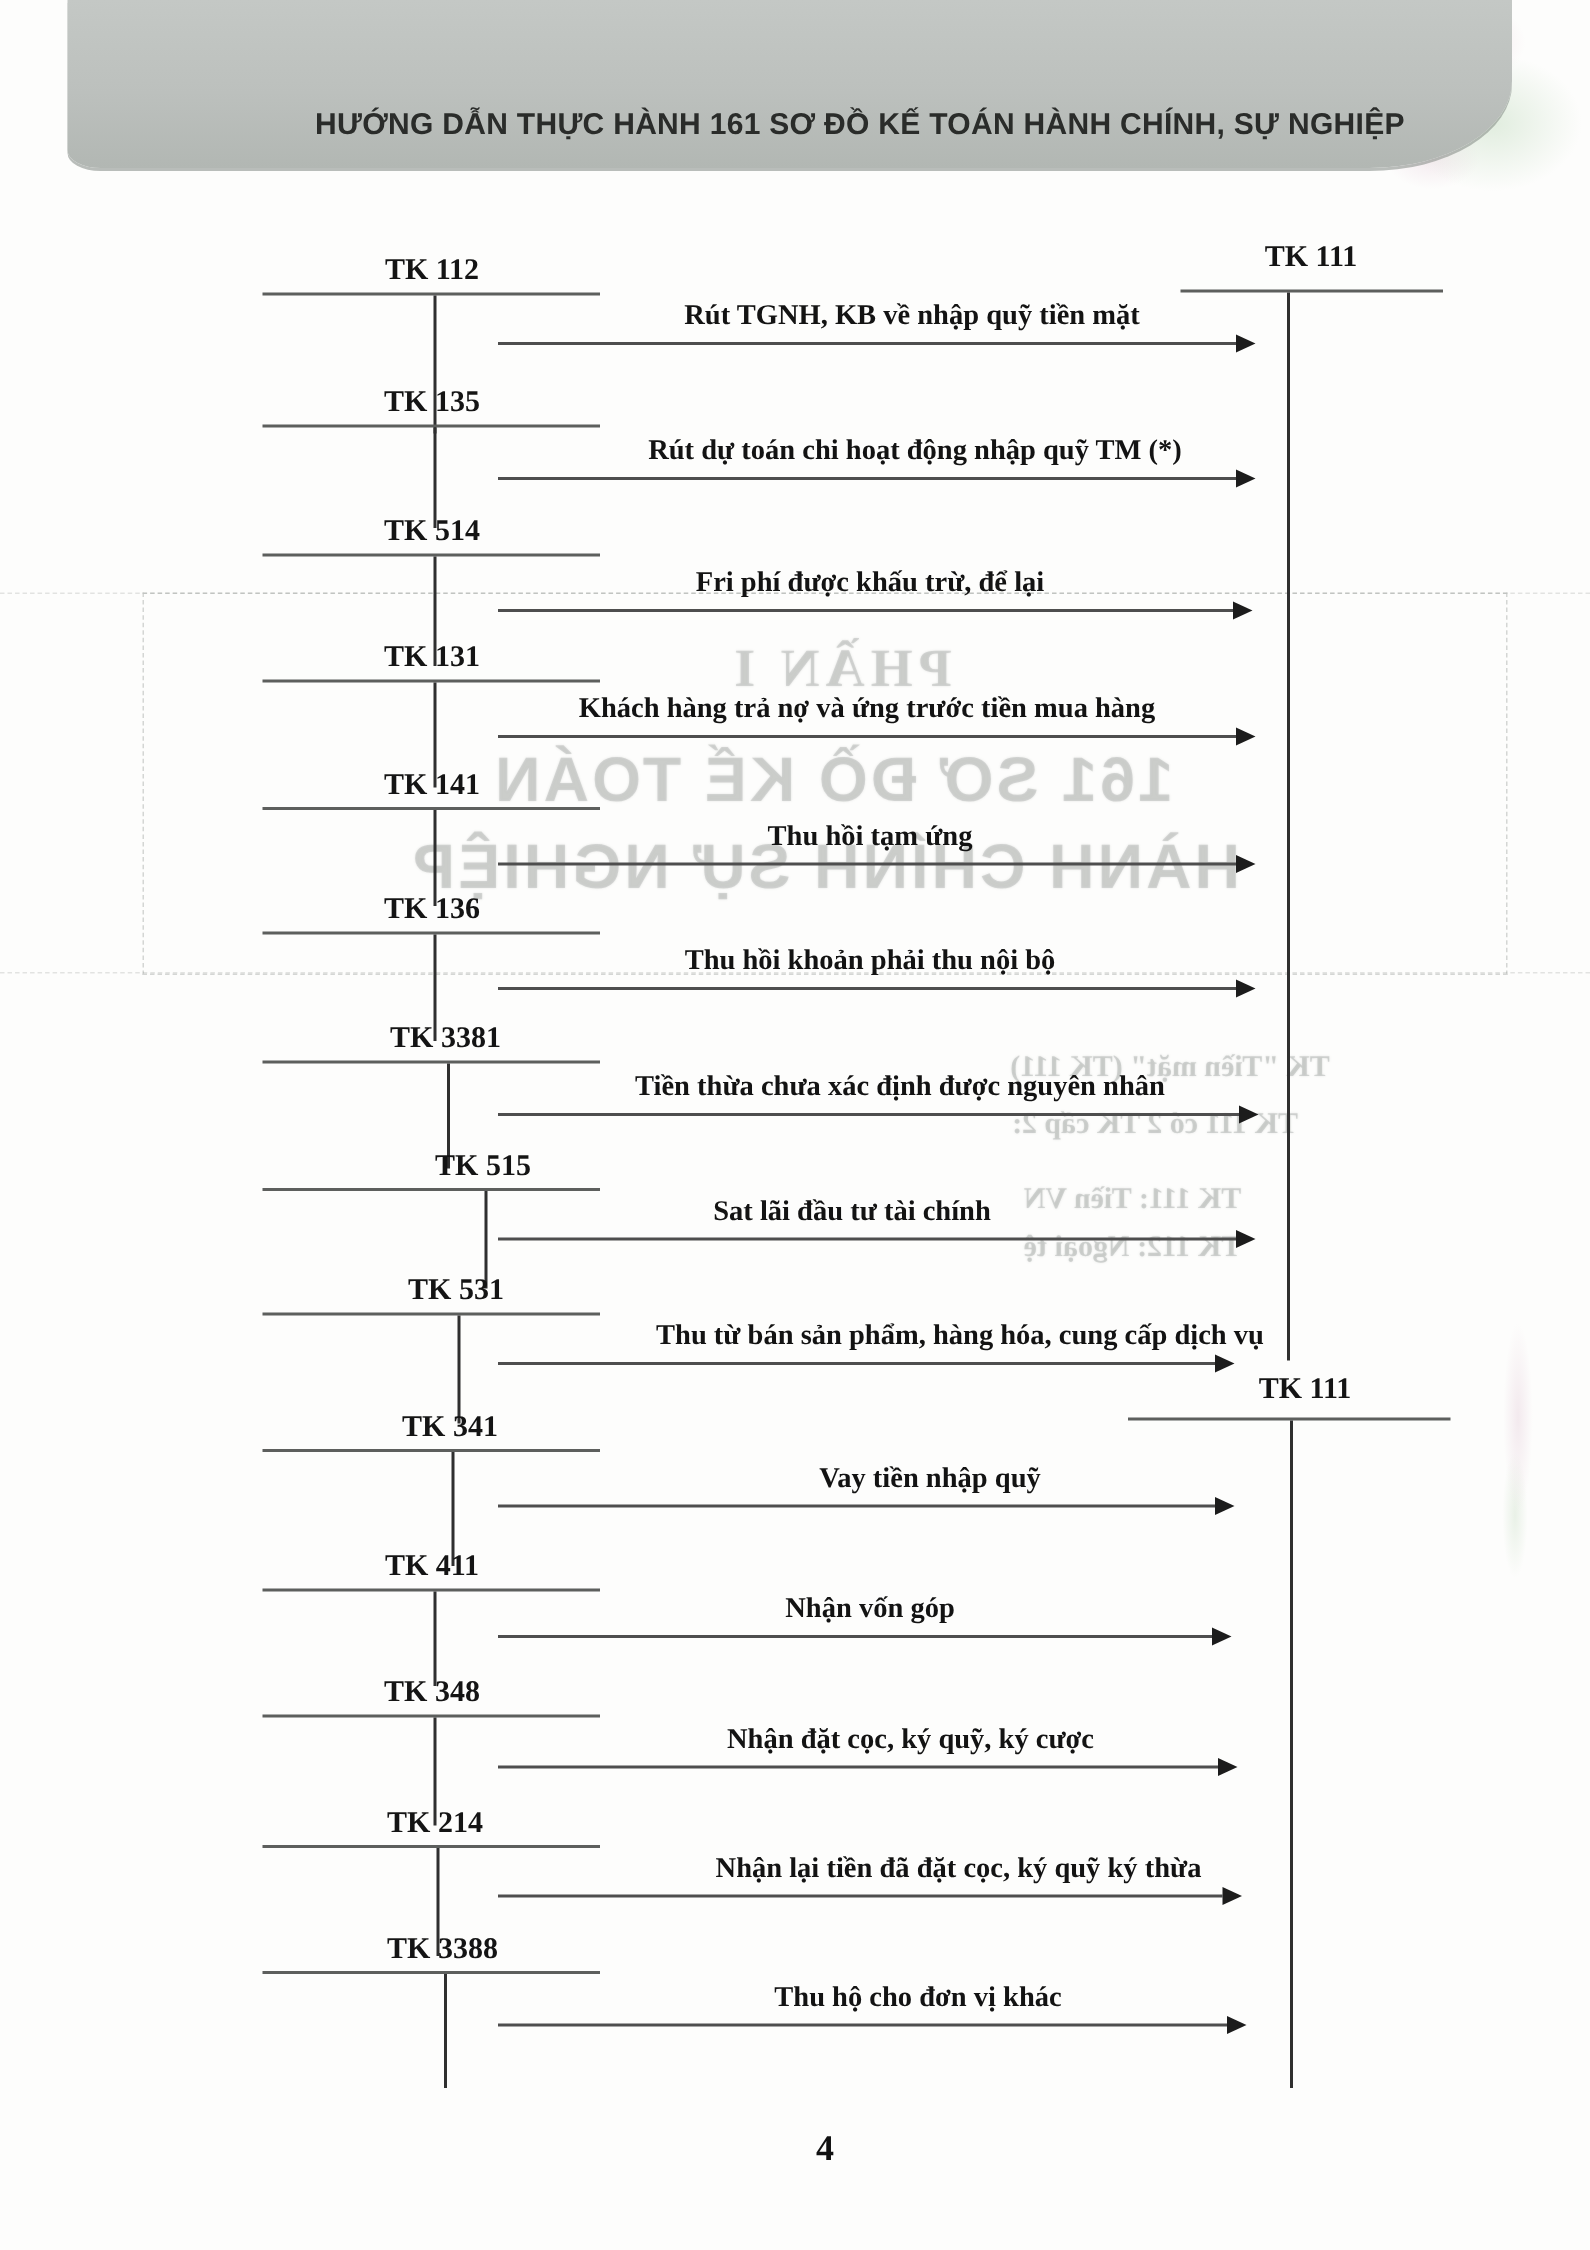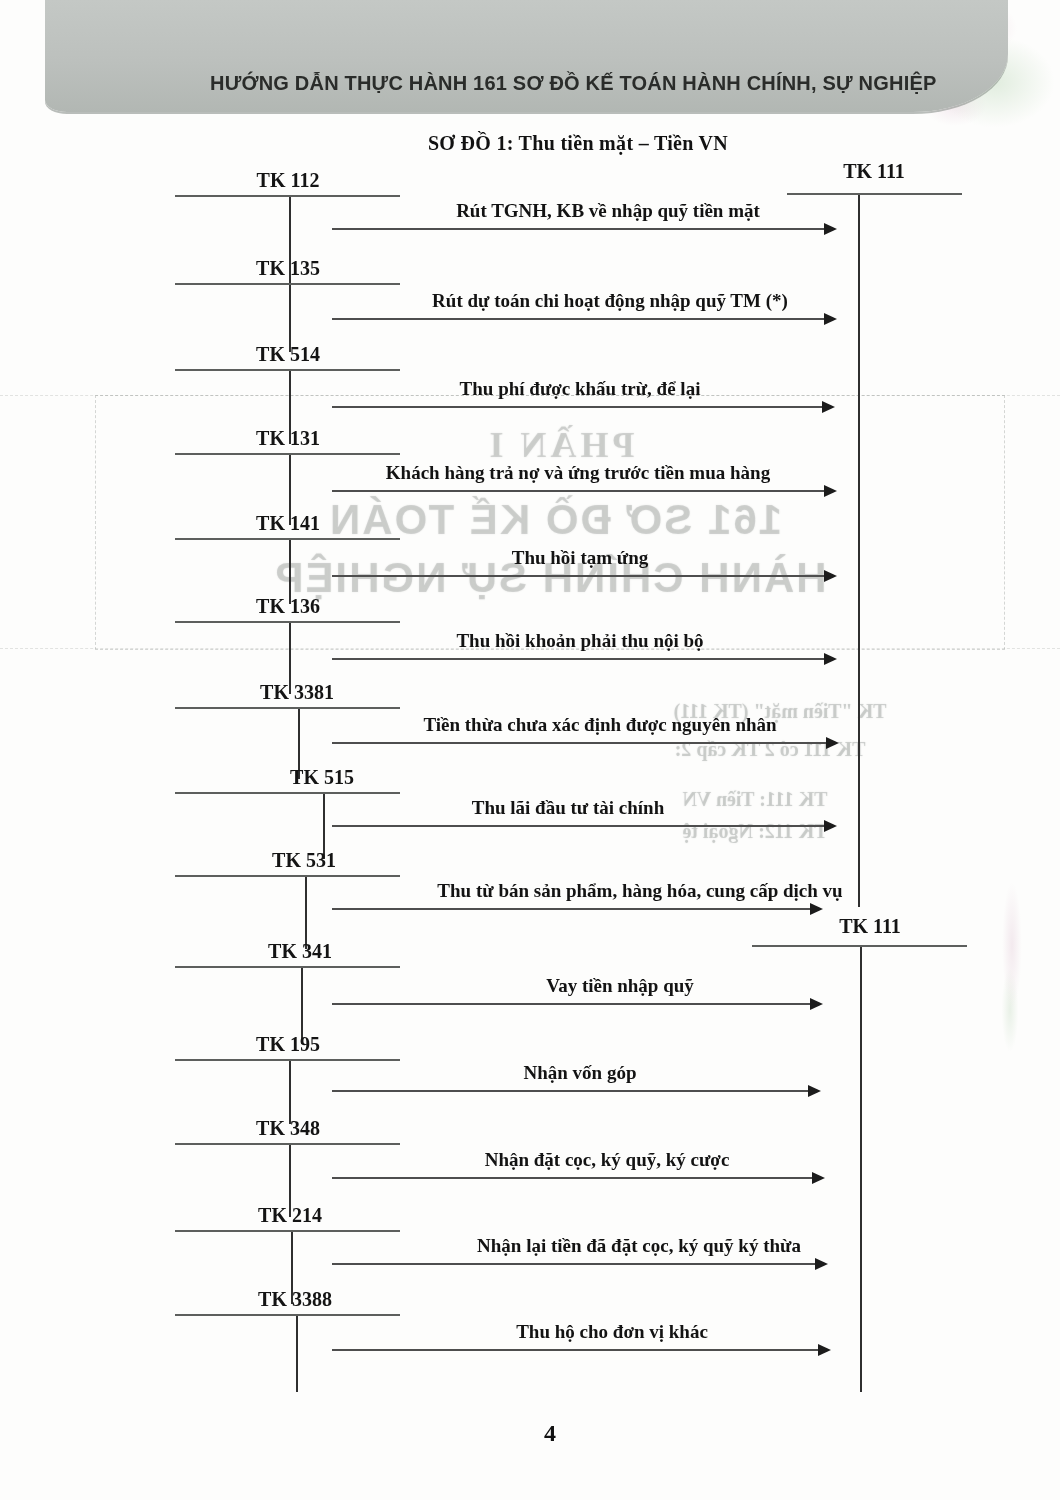--- a/index.html
+++ b/index.html
@@ -57,21 +57,20 @@
   .page-num{position:absolute;left:475px;top:1420px;width:150px;text-align:center;font-weight:700;font-size:24px;color:#111;}
 </style>
 </head>
 <body>
 
 <div id="page">
 
   <div class="band"></div>
   <div class="band-title">HƯỚNG DẪN THỰC HÀNH 161 SƠ ĐỒ KẾ TOÁN HÀNH CHÍNH, SỰ NGHIỆP</div>
 
-  <div class="diagram-title">SƠ ĐỒ 1: Thu tiền mặt – Tiền VN</div>
 
   <div class="bleed-rule" style="top:395px"></div>
   <div class="bleed-rule" style="top:648px"></div>
   <div class="bleed-box"></div>
   <div class="wm wm-part1">PHẦN I</div>
   <div class="wm wm-big wm-line2">161 SƠ ĐỒ KẾ TOÁN</div>
   <div class="wm wm-big wm-line3">HÀNH CHÍNH SỰ NGHIỆP</div>
   <div class="wm wm-note" style="left:570px;top:700px;width:420px">TK "Tiền mặt" (TK 111)</div>
   <div class="wm wm-note" style="left:560px;top:738px;width:420px">TK 111 có 2 TK cấp 2:</div>
   <div class="wm wm-note" style="left:555px;top:788px;width:400px">TK 111: Tiền VN</div>
@@ -96,21 +95,21 @@
       <div class="acc-label" style="left: 208px; top: 257px;">TK 135</div>
       <div class="hline" style="left: 175px; top: 283px; width: 225px;"></div>
       <div class="stem" style="left: 289px; top: 285px; height: 67px;"></div>
       <div class="flow-label" style="left: 330px; top: 290px;">Rút dự toán chi hoạt động nhập quỹ TM (*)</div>
       <div class="arrow" style="left: 332px; top: 318px; width: 492px;">
         <span class="head"></span>
       </div>
       <div class="acc-label" style="left: 208px; top: 343px;">TK 514</div>
       <div class="hline" style="left: 175px; top: 369px; width: 225px;"></div>
       <div class="stem" style="left: 289px; top: 371px; height: 73px;"></div>
-      <div class="flow-label" style="left: 300px; top: 378px;">Thu phí được khấu trừ, để lại</div>
+      <div class="flow-label" style="left: 300px; top: 378px;">Fri phí được khấu trừ, để lại</div>
       <div class="arrow" style="left: 332px; top: 406px; width: 490px;">
         <span class="head"></span>
       </div>
       <div class="acc-label" style="left: 208px; top: 427px; text-align: center;">TK 131</div>
       <div class="hline" style="left: 175px; top: 453px; width: 225px;"></div>
       <div class="stem" style="left: 289px; top: 455px; height: 70px;"></div>
       <div class="flow-label" style="left: 298px; top: 462px;">Khách hàng trả nợ và ứng trước tiền mua hàng</div>
       <div class="arrow" style="left: 332px; top: 490px; width: 492px;">
         <span class="head"></span>
       </div>
@@ -131,39 +130,39 @@
       <div class="acc-label" style="left: 217px; top: 681px;">TK 3381</div>
       <div class="hline" style="left: 175px; top: 707px; width: 225px;"></div>
       <div class="stem" style="left: 298px; top: 709px; height: 70px;"></div>
       <div class="flow-label" style="left: 320px; top: 714px;">Tiền thừa chưa xác định được nguyên nhân</div>
       <div class="arrow" style="left: 332px; top: 742px; width: 494px;">
         <span class="head"></span>
       </div>
       <div class="acc-label" style="left: 242px; top: 766px;">TK 515</div>
       <div class="hline" style="left: 175px; top: 792px; width: 225px;"></div>
       <div class="stem" style="left: 323px; top: 794px; height: 65px;"></div>
-      <div class="flow-label" style="left: 288px; top: 797px;">Thu lãi đầu tư tài chính</div>
+      <div class="flow-label" style="left: 288px; top: 797px;">Sat lãi đầu tư tài chính</div>
       <div class="arrow" style="left: 332px; top: 825px; width: 492px;">
         <span class="head"></span>
       </div>
       <div class="acc-label" style="left: 224px; top: 849px;">TK 531</div>
       <div class="hline" style="left: 175px; top: 875px; width: 225px;"></div>
       <div class="stem" style="left: 305px; top: 877px; height: 72px;"></div>
       <div class="flow-label" style="left: 360px; top: 880px;">Thu từ bán sản phẩm, hàng hóa, cung cấp dịch vụ</div>
       <div class="arrow" style="left: 332px; top: 908px; width: 478px;">
         <span class="head"></span>
       </div>
       <div class="acc-label" style="left: 220px; top: 940px;">TK 341</div>
       <div class="hline" style="left: 175px; top: 966px; width: 225px;"></div>
       <div class="stem" style="left: 301px; top: 968px; height: 76px;"></div>
       <div class="flow-label" style="left: 340px; top: 975px;">Vay tiền nhập quỹ</div>
       <div class="arrow" style="left: 332px; top: 1003px; width: 478px;">
         <span class="head"></span>
       </div>
-      <div class="acc-label" style="left: 208px; top: 1033px;">TK 195</div>
+      <div class="acc-label" style="left: 208px; top: 1033px;">TK 411</div>
       <div class="hline" style="left: 175px; top: 1059px; width: 225px;"></div>
       <div class="stem" style="left: 289px; top: 1061px; height: 63px;"></div>
       <div class="flow-label" style="left: 300px; top: 1062px;">Nhận vốn góp</div>
       <div class="arrow" style="left: 332px; top: 1090px; width: 476px;">
         <span class="head"></span>
       </div>
       <div class="acc-label" style="left: 208px; top: 1117px;">TK 348</div>
       <div class="hline" style="left: 175px; top: 1143px; width: 225px;"></div>
       <div class="stem" style="left: 289px; top: 1145px; height: 72px;"></div>
       <div class="flow-label" style="left: 327px; top: 1149px;">Nhận đặt cọc, ký quỹ, ký cược</div>

